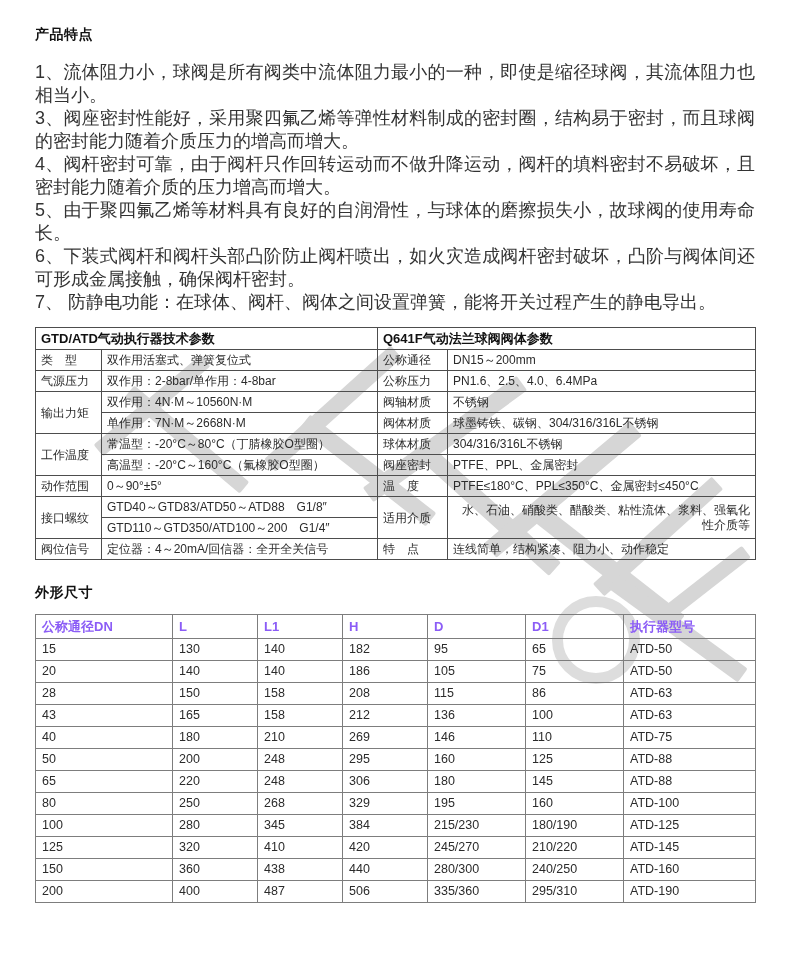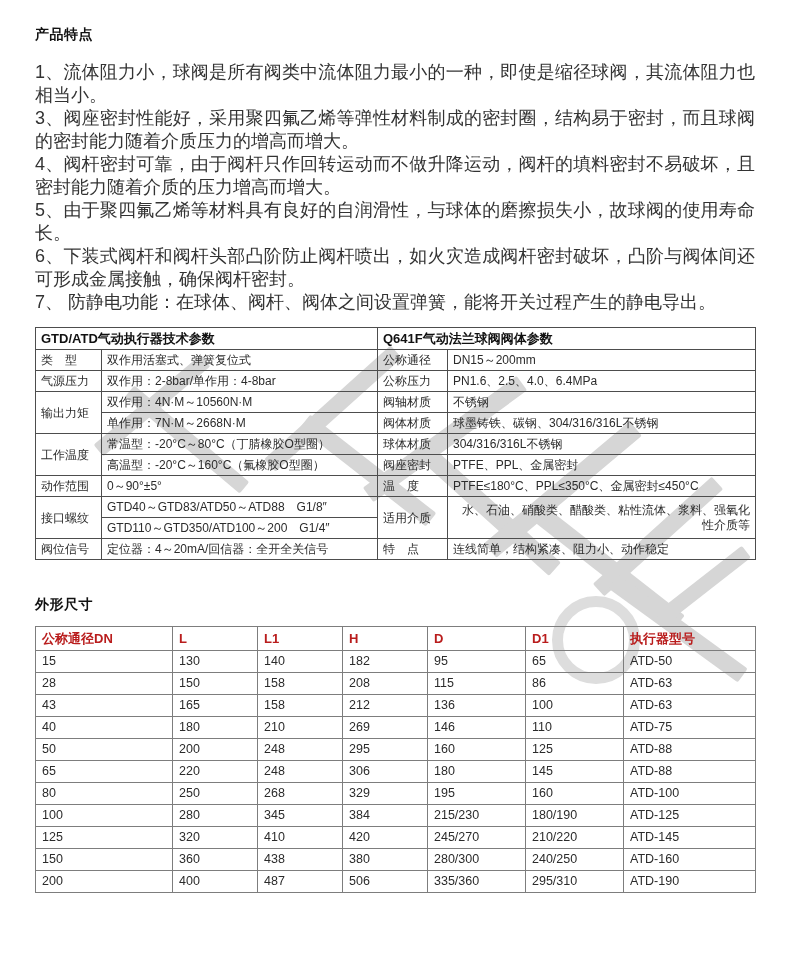--- a/index.html
+++ b/index.html
@@ -33,33 +33,33 @@
   table.tech th, table.tech td {
     border: 1px solid #4d4d4d;
     padding: 1px 5px; height: 20px; line-height: 18px;
     text-align: left; vertical-align: middle;
     white-space: nowrap; overflow: hidden;
   }
   table.tech th { font-size: 13px; font-weight: bold; color: #111; height: 22px; }
   table.tech td.wrap { white-space: normal; line-height: 15px; text-align: right; }
 
   
-  .dims-heading { margin-top: 36px; }
+  .dims-heading { margin-top: 24px; }
   table.dims {
     margin-top: 12px; width: 720px;
     border-collapse: collapse; table-layout: fixed;
     font-size: 12.5px; color: #2b2b2b;
   }
   table.dims th, table.dims td {
     border: 1px solid #7d7d7d;
     padding: 2px 6px; height: 21px; line-height: 17px;
     text-align: left; vertical-align: middle;
     white-space: nowrap; overflow: hidden;
   }
-  table.dims th { font-weight: bold; font-size: 13px; color: #b91c1c; height: 24px; }
+  table.dims th { font-weight: bold; font-size: 13px; color: #8b5cf6; height: 24px; }
 
   
   .watermark { position: absolute; inset: 0; z-index: 0; }
   .wm-bar { position: absolute; background: #d6d6d6; border-radius: 2px; }
   .wm-circle {
     position: absolute; left: 552px; top: 596px;
     width: 88px; height: 88px; border: 11px solid #dddddd;
     border-radius: 50%;
   }
 </style>
@@ -189,20 +189,29 @@
         <tr>
           <td>15</td>
           <td>130</td>
           <td>140</td>
           <td>182</td>
           <td>95</td>
           <td>65</td>
           <td>ATD-50</td>
         </tr>
         <tr>
+          <td>20</td>
+          <td>140</td>
+          <td>140</td>
+          <td>186</td>
+          <td>105</td>
+          <td>75</td>
+          <td>ATD-50</td>
+        </tr>
+        <tr>
           <td>28</td>
           <td>150</td>
           <td>158</td>
           <td>208</td>
           <td>115</td>
           <td>86</td>
           <td>ATD-63</td>
         </tr>
         <tr>
           <td>43</td>
@@ -264,21 +273,21 @@
           <td>410</td>
           <td>420</td>
           <td>245/270</td>
           <td>210/220</td>
           <td>ATD-145</td>
         </tr>
         <tr>
           <td>150</td>
           <td>360</td>
           <td>438</td>
-          <td>380</td>
+          <td>440</td>
           <td>280/300</td>
           <td>240/250</td>
           <td>ATD-160</td>
         </tr>
         <tr>
           <td>200</td>
           <td>400</td>
           <td>487</td>
           <td>506</td>
           <td>335/360</td>

